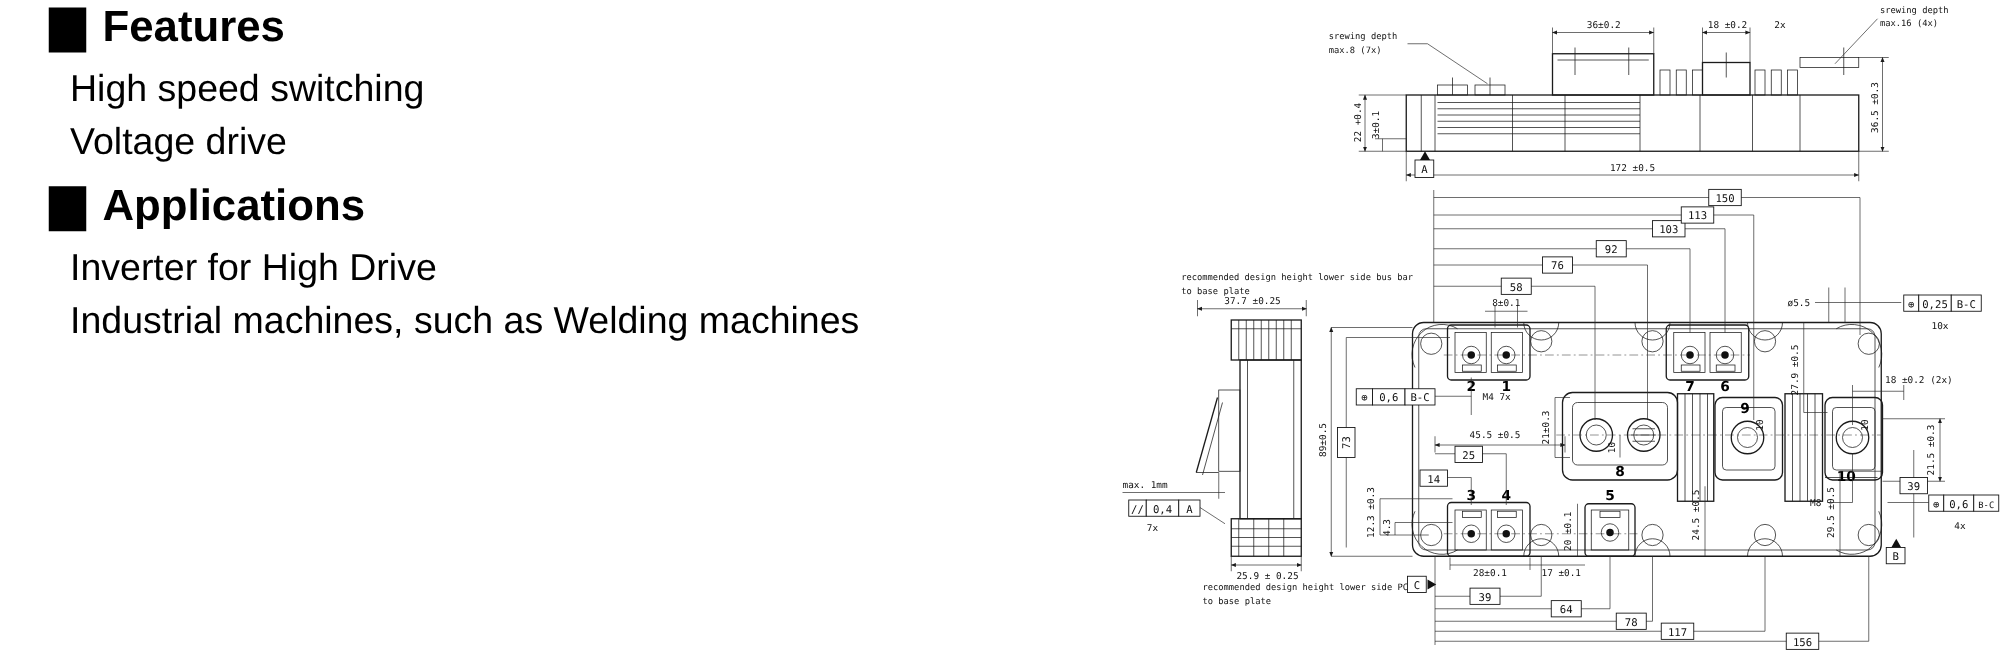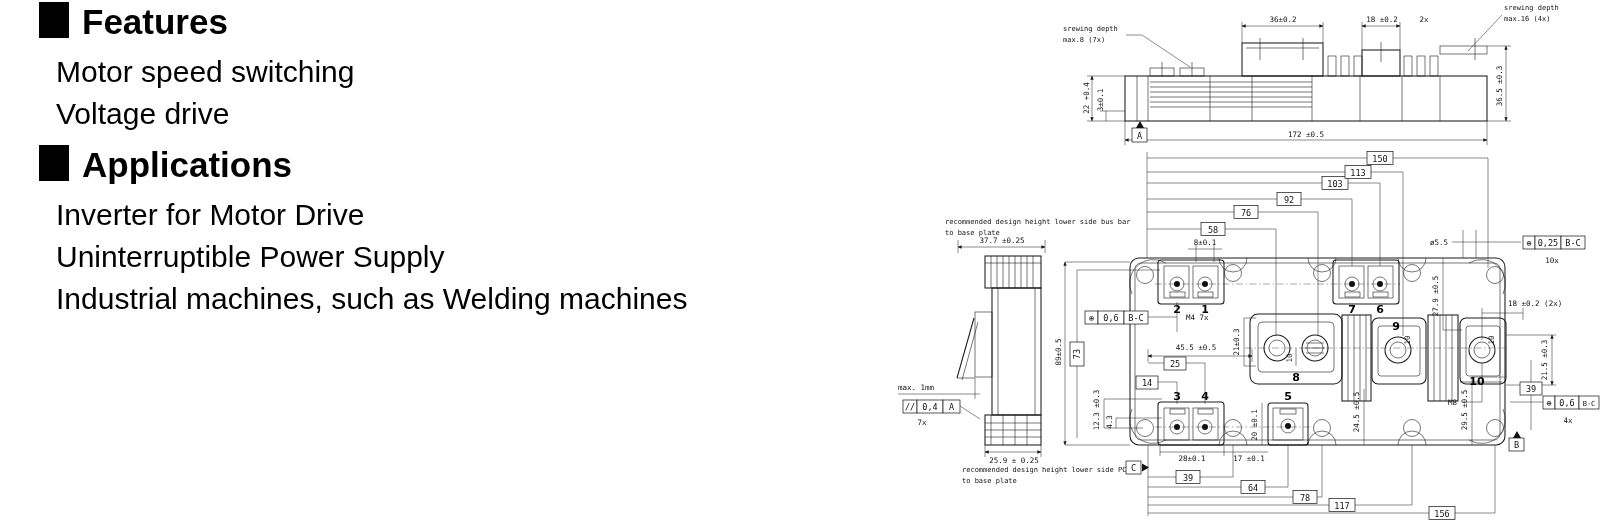--- a/index.html
+++ b/index.html
@@ -1,19 +1,19 @@
 <!DOCTYPE html>
 <html><head>
 <meta charset="utf-8">
 <style>
   html,body{margin:0;padding:0;background:#fff;}
   .page{position:relative;width:1600px;height:525px;background:#ffffff;overflow:hidden;
         font-family:"Liberation Sans",sans-serif;color:#000;}
   .textcol{position:absolute;left:10px;top:2px;width:860px;}
-  .sechead{display:flex;align-items:flex-start;gap:13px;margin:0;font-size:35px;font-weight:bold;line-height:40px;padding-left:29px;}
+  .sechead{display:flex;align-items:flex-end;gap:13px;margin:0;font-size:35px;font-weight:bold;line-height:40px;padding-left:29px;}
   .sq{display:inline-block;width:30px;height:36px;background:#000;flex:0 0 auto;}
   .seclist{list-style:none;margin:9px 0 0 0;padding:0 0 0 46px;font-size:30px;line-height:42px;font-weight:400;}
   .sec2{margin-top:10px;}
   svg text{user-select:none;}
   .dt{font:7.5px "DejaVu Sans Mono",monospace;fill:#111;text-anchor:middle;}
   .ds{font:7.5px "DejaVu Sans Mono",monospace;fill:#111;text-anchor:start;}
   .nt{font:7px "DejaVu Sans Mono",monospace;fill:#111;text-anchor:start;}
   .bxt{font:8.5px "DejaVu Sans Mono",monospace;fill:#111;text-anchor:middle;}
   .tn{font:bold 11px "DejaVu Sans",sans-serif;fill:#000;text-anchor:middle;}
   .o{fill:none;stroke:#1b1b1b;stroke-width:1.05;}
@@ -26,30 +26,29 @@
 <body>
 
 <div class="page">
 
   <div class="textcol">
     <h1 class="sechead">
       <span class="sq"></span>
       <span>Features</span>
     </h1>
     <ul class="seclist">
-      <li>Motor speed switching</li>
+      <li>High speed switching</li>
       <li>Voltage drive</li>
     </ul>
     <h1 class="sechead sec2">
       <span class="sq"></span>
       <span>Applications</span>
     </h1>
     <ul class="seclist">
-      <li>Inverter for Motor Drive</li>
-      <li>Uninterruptible Power Supply</li>
+      <li>Inverter for High Drive</li>
       <li>Industrial machines, such as Welding machines</li>
     </ul>
   </div>
 
   <svg style="position:absolute;left:0;top:0;" width="1600" height="525" viewBox="0 0 1600 525">
     <defs>
       <marker id="ar" viewBox="0 0 10 10" refX="9" refY="5" markerWidth="7.5" markerHeight="7.5" orient="auto-start-reverse">
         <path d="M0,1L10,5L0,9z" fill="#1b1b1b"></path>
       </marker>
     </defs>

